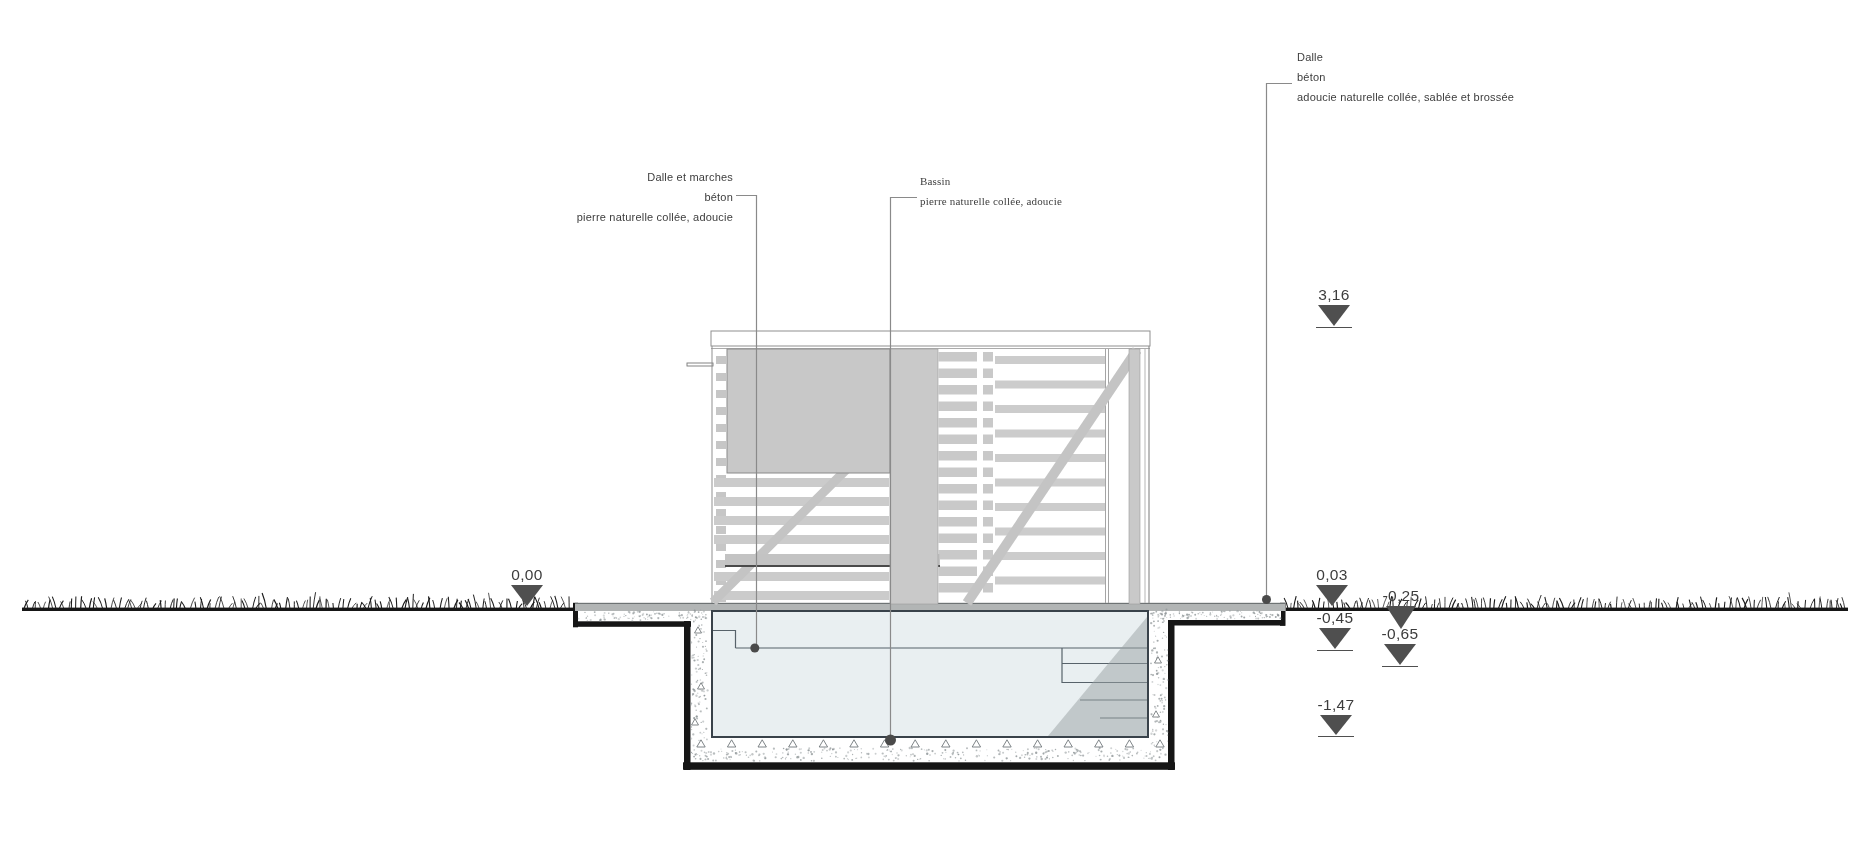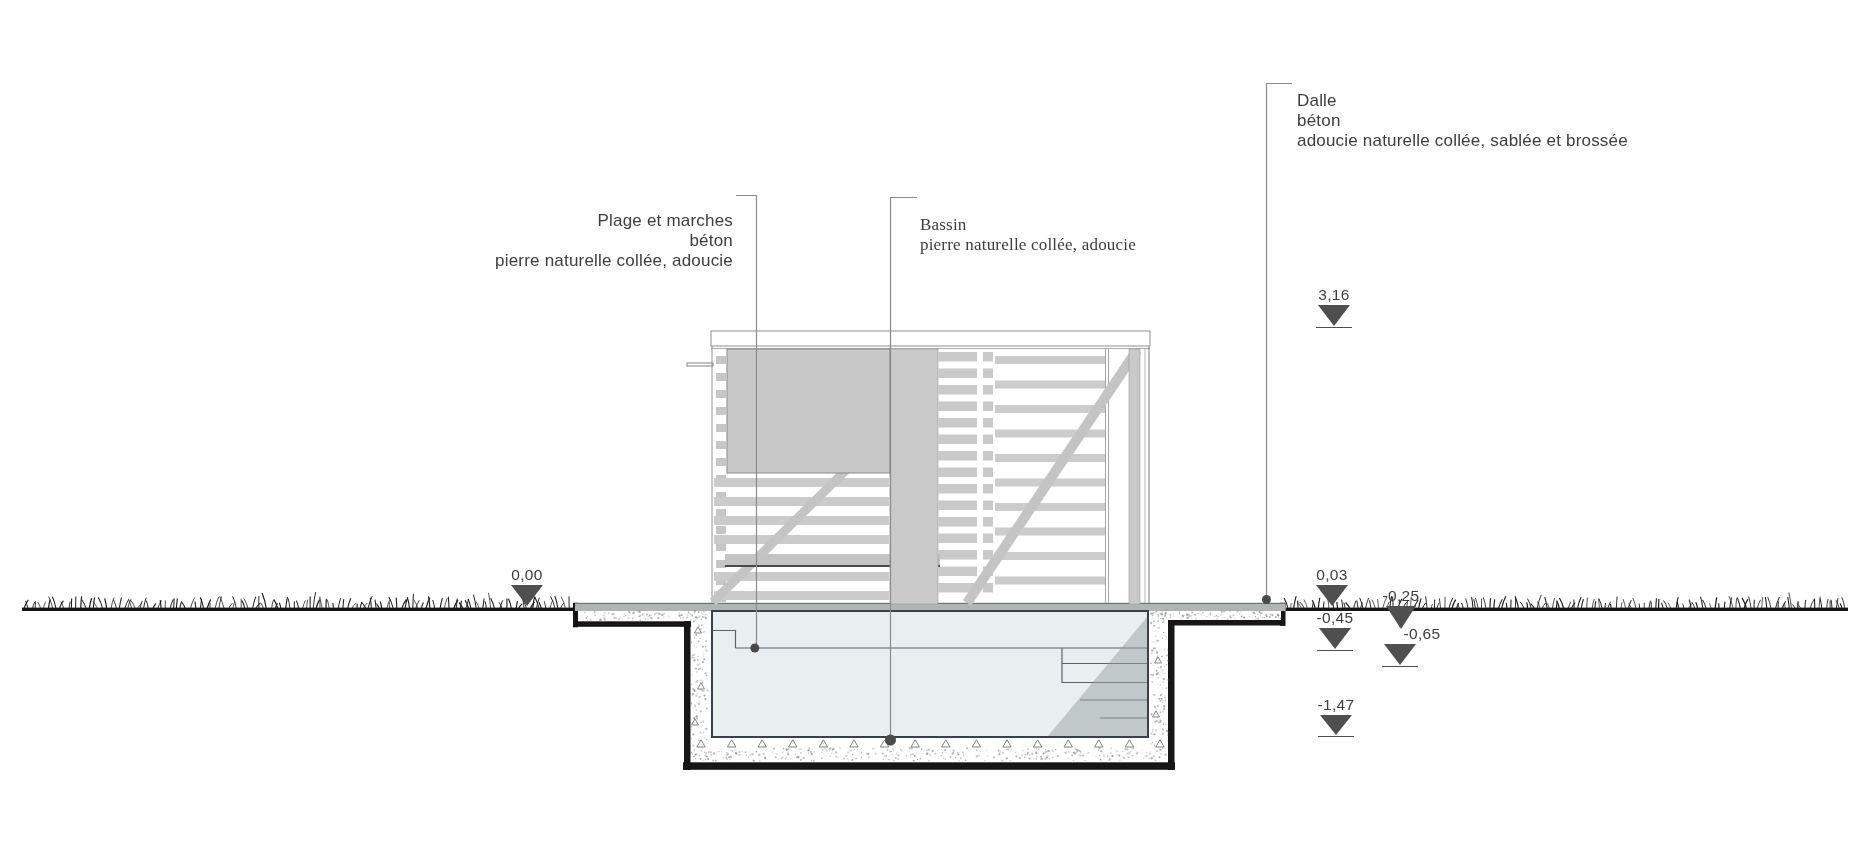--- a/index.html
+++ b/index.html
@@ -1,21 +1,21 @@
 <!DOCTYPE html>
 <html><head>
 <meta charset="utf-8">
 <style>
   html,body{margin:0;padding:0;background:#ffffff;}
   #stage{
     position:relative;width:1861px;height:846px;background:#fff;overflow:hidden;
     font-family:"Liberation Sans", sans-serif;color:var(--text,#3d3d3d);
   }
   #drawing{position:absolute;left:0;top:0;}
-  .callout{position:absolute;font-size:17px;line-height:20px;letter-spacing:.2px;white-space:nowrap;margin-top:44px;}
+  .callout{position:absolute;font-size:11px;line-height:20px;letter-spacing:.2px;white-space:nowrap;}
   .callout div{height:20px;}
   .callout.right{text-align:right;}
   .elev{position:absolute;font-size:15.5px;letter-spacing:.3px;transform:translateX(-50%);white-space:nowrap;}
   .pool-fill{fill:var(--pool-fill,#e9eff1);}
   .shadow-fill{fill:var(--shadow,#9aa2a4);fill-opacity:.5;}
   .tri{fill:var(--marker,#4f4f4f);}
   .eline{stroke:var(--marker,#4f4f4f);stroke-width:1.1;}
   .leader{stroke:var(--leader,#8a8a8a);stroke-width:1.2;fill:none;}
   .dot{fill:#4a4a4a;}
 </style>
@@ -1250,36 +1250,36 @@
 
       <polygon class="tri" points="1384,644 1416,644 1400,665"></polygon>
       <line class="eline" x1="1382" y1="666.5" x2="1418" y2="666.5"></line>
 
       <polygon class="tri" points="1320,715 1352,715 1336,735"></polygon>
       <line class="eline" x1="1318" y1="736.5" x2="1354" y2="736.5"></line>
     </g>
   </svg>
 
   <div class="callout right" style="right:1128px;top:167px;">
-    <div>Plage et marches</div>
+    <div>Dalle et marches</div>
     <div>béton</div>
     <div>pierre naturelle collée, adoucie</div>
   </div>
 
   <div class="callout" style="left:920px;top:171px;font-family:Liberation Serif, serif;">
     <div>Bassin</div>
     <div>pierre naturelle collée, adoucie</div>
   </div>
 
   <div class="callout" style="left:1297px;top:47px;">
     <div>Dalle</div>
     <div>béton</div>
     <div>adoucie naturelle collée, sablée et brossée</div>
   </div>
 
   <div class="elev" style="left:1334px;top:286px;text-align:right;">3,16</div>
   <div class="elev" style="left:527px;top:566px;text-align:center;">0,00</div>
   <div class="elev" style="left:1332px;top:566px;">0,03</div>
   <div class="elev" style="left:1401px;top:587px;">-0,25</div>
   <div class="elev" style="left:1335px;top:609px;">-0,45</div>
-  <div class="elev" style="left:1400px;top:625px;margin-left:22px;">-0,65</div>
+  <div class="elev" style="left:1400px;top:625px;">-0,65</div>
   <div class="elev" style="left:1336px;top:696px;text-align:center;">-1,47</div>
 </div>
 
 </body></html>

